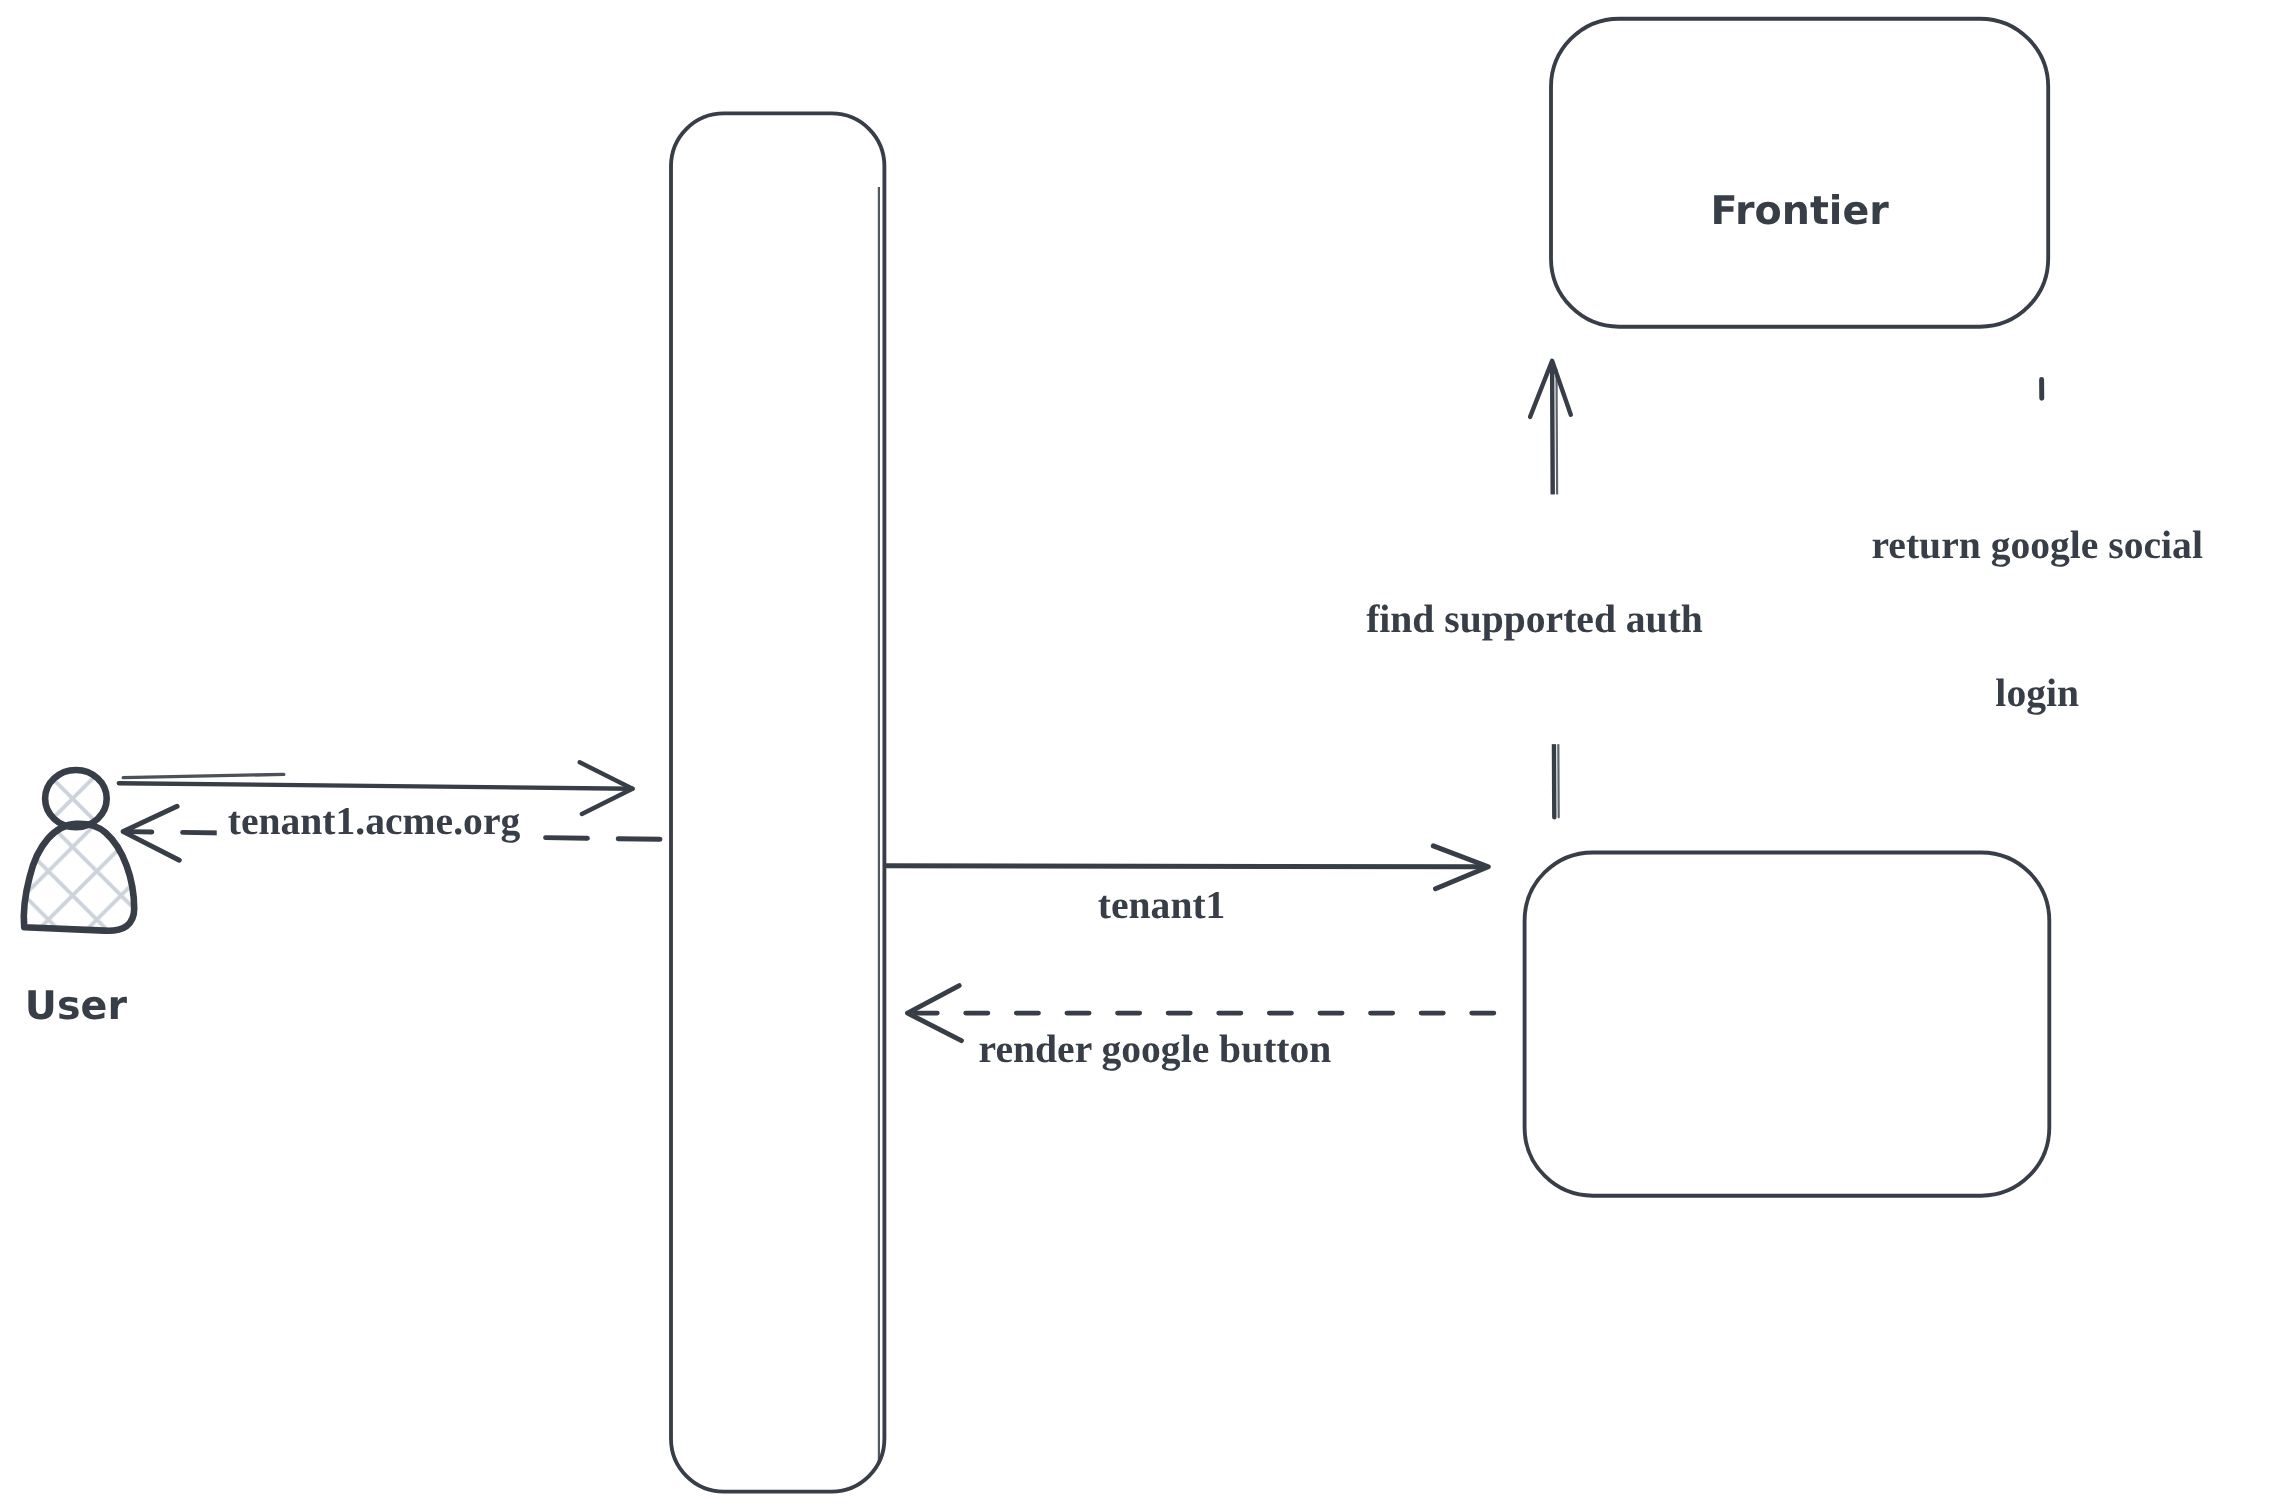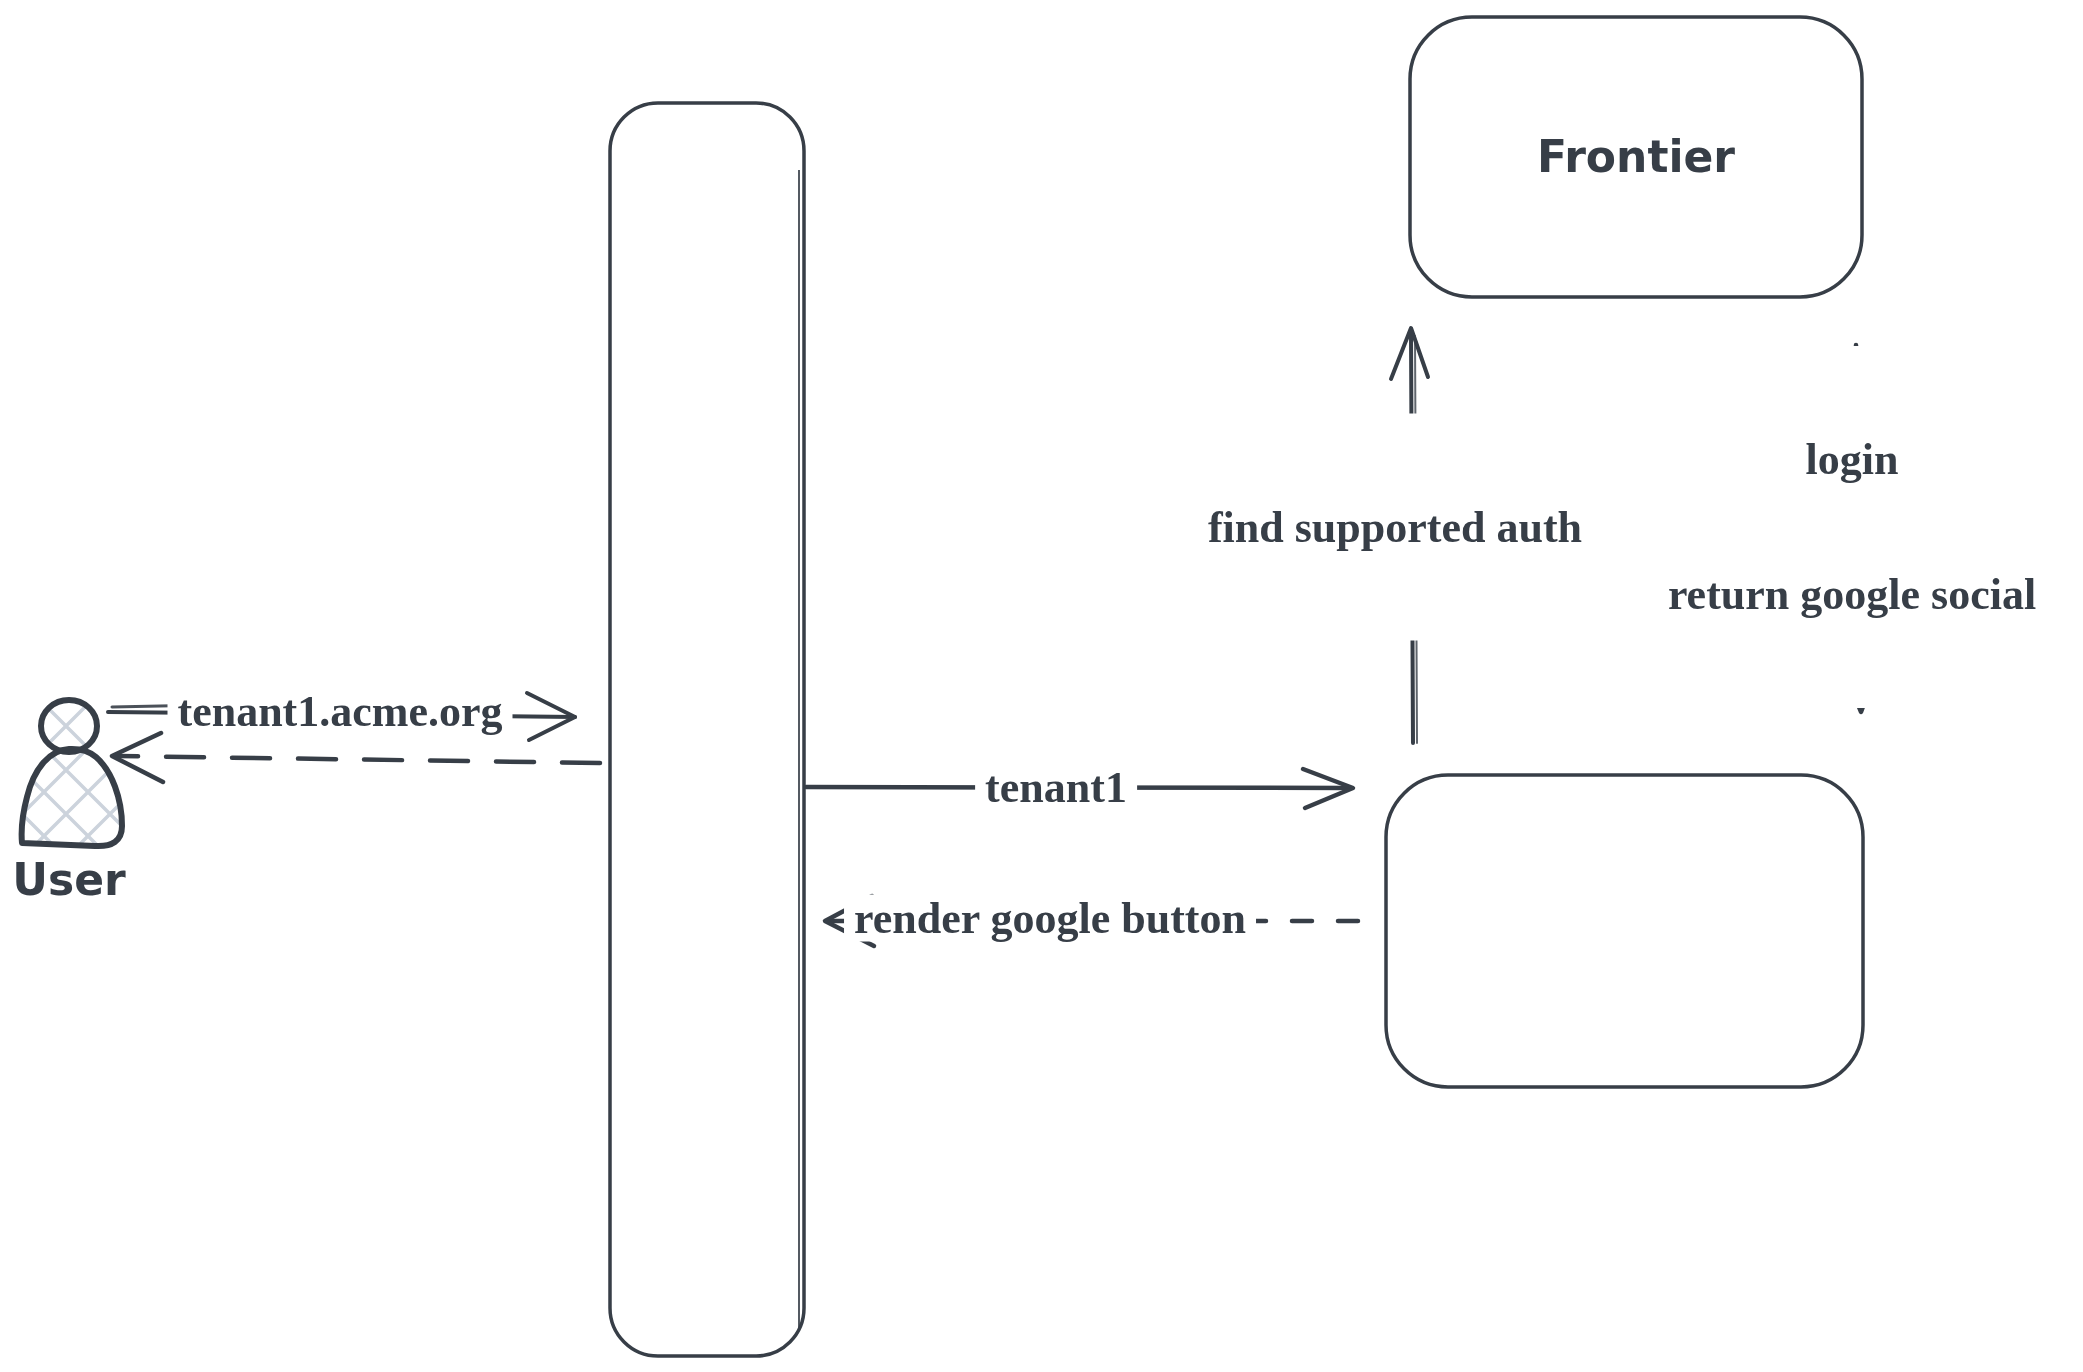--- a/index.html
+++ b/index.html
@@ -15,24 +15,25 @@
     background: var(--bg);
     overflow: hidden;
     font-family: "DejaVu Sans", sans-serif;
   }
   .canvas svg { position: absolute; inset: 0; color: var(--ink); }
   .lbl {
     position: absolute;
     transform: translate(-50%, -50%);
     color: var(--ink);
     font-weight: bold;
-    font-size: 44px;
+    font-size: 36px;
     line-height: 45px;
     text-align: center;
     white-space: pre;
+    margin-top: 36px;
   }
   .lbl.on-line { background: var(--bg); padding: 1px 10px; font-family: Liberation Serif, serif; }
   .node-stroke { fill: var(--bg); stroke: currentColor; stroke-width: 3.5; }
   .stroke { fill: none; stroke: currentColor; stroke-linecap: round; stroke-linejoin: round; }
 </style>
 </head>
 <body>
 
 <div class="canvas">
 
@@ -98,17 +99,17 @@
 
   <div class="lbl on-line" style="left:1056px; top:787px;">tenant1</div>
 
   <div class="lbl on-line" style="left:1050px; top:918px;text-align:center;">render google button</div>
 
   <div class="lbl on-line" style="left:1395px; top:527px;">
     <div>find supported auth</div>
   </div>
 
   <div class="lbl on-line" style="left:1852px; top:527px;">
+    <div>return google social</div>
     <div>login</div>
-    <div>return google social</div>
   </div>
 
 </div>
 
 </body></html>

